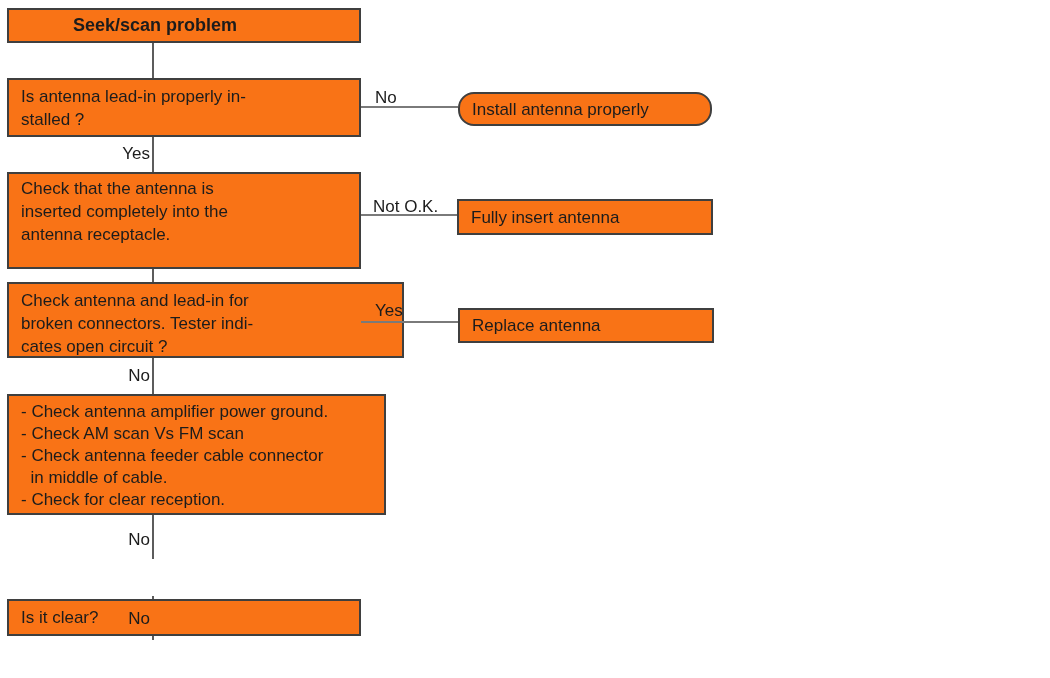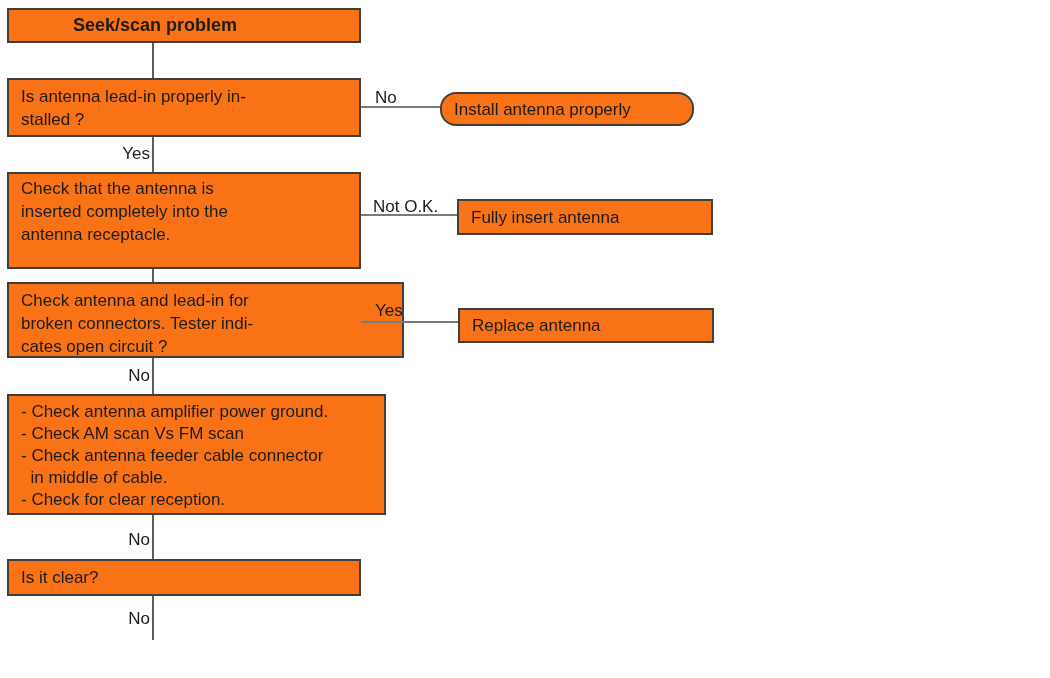--- a/index.html
+++ b/index.html
@@ -35,20 +35,21 @@
     padding-right: 58px;
     font-weight: bold;
     font-size: 18px;
     white-space: nowrap;
   }
   .single {
     display: flex;
     align-items: center;
     padding-left: 12px;
     white-space: nowrap;
+    margin-top: 40px;
   }
   .checks {
     padding: 5px 12px;
     line-height: 22px;
   }
   .action {
     display: flex;
     align-items: center;
     padding-left: 12px;
     white-space: nowrap;
@@ -88,21 +89,21 @@
   <div class="vline" style="left:152px; top:247px; height:35px;"></div>
   <div class="vline" style="left:152px; top:358px; height:36px;"></div>
   <div class="vline" style="left:152px; top:515px; height:44px;"></div>
   <div class="vline" style="left:152px; top:596px; height:44px;"></div>
 
   <div class="box q" style="left:7px; top:78px; width:354px; height:59px; padding-top:5px;">Is antenna lead-in properly in-
 stalled ?</div>
   <div class="lbl right-col" style="top:144px;">Yes</div>
   <div class="lbl" style="left:375px; top:88px;">No</div>
   <div class="hline" style="left:361px; top:106px; width:97px;"></div>
-  <div class="box action" style="left:440px; top:92px; width:254px; height:34px;border-radius:16px;">Install antenna properly</div>
+  <div class="box action" style="left:458px; top:92px; width:254px; height:34px;border-radius:16px;">Install antenna properly</div>
 
   <div class="box q" style="left:7px; top:172px; width:354px; height:97px; padding-top:3px;">Check that the antenna is
 inserted completely into the
 antenna receptacle.</div>
   <div class="lbl" style="left:373px; top:197px;">Not O.K.</div>
   <div class="hline" style="left:361px; top:214px; width:96px;"></div>
   <div class="box action" style="left:457px; top:199px; width:256px; height:36px;">Fully insert antenna</div>
 
   <div class="box q" style="left:7px; top:282px; width:397px; height:76px; padding-top:5px;">Check antenna and lead-in for
 broken connectors. Tester indi-

